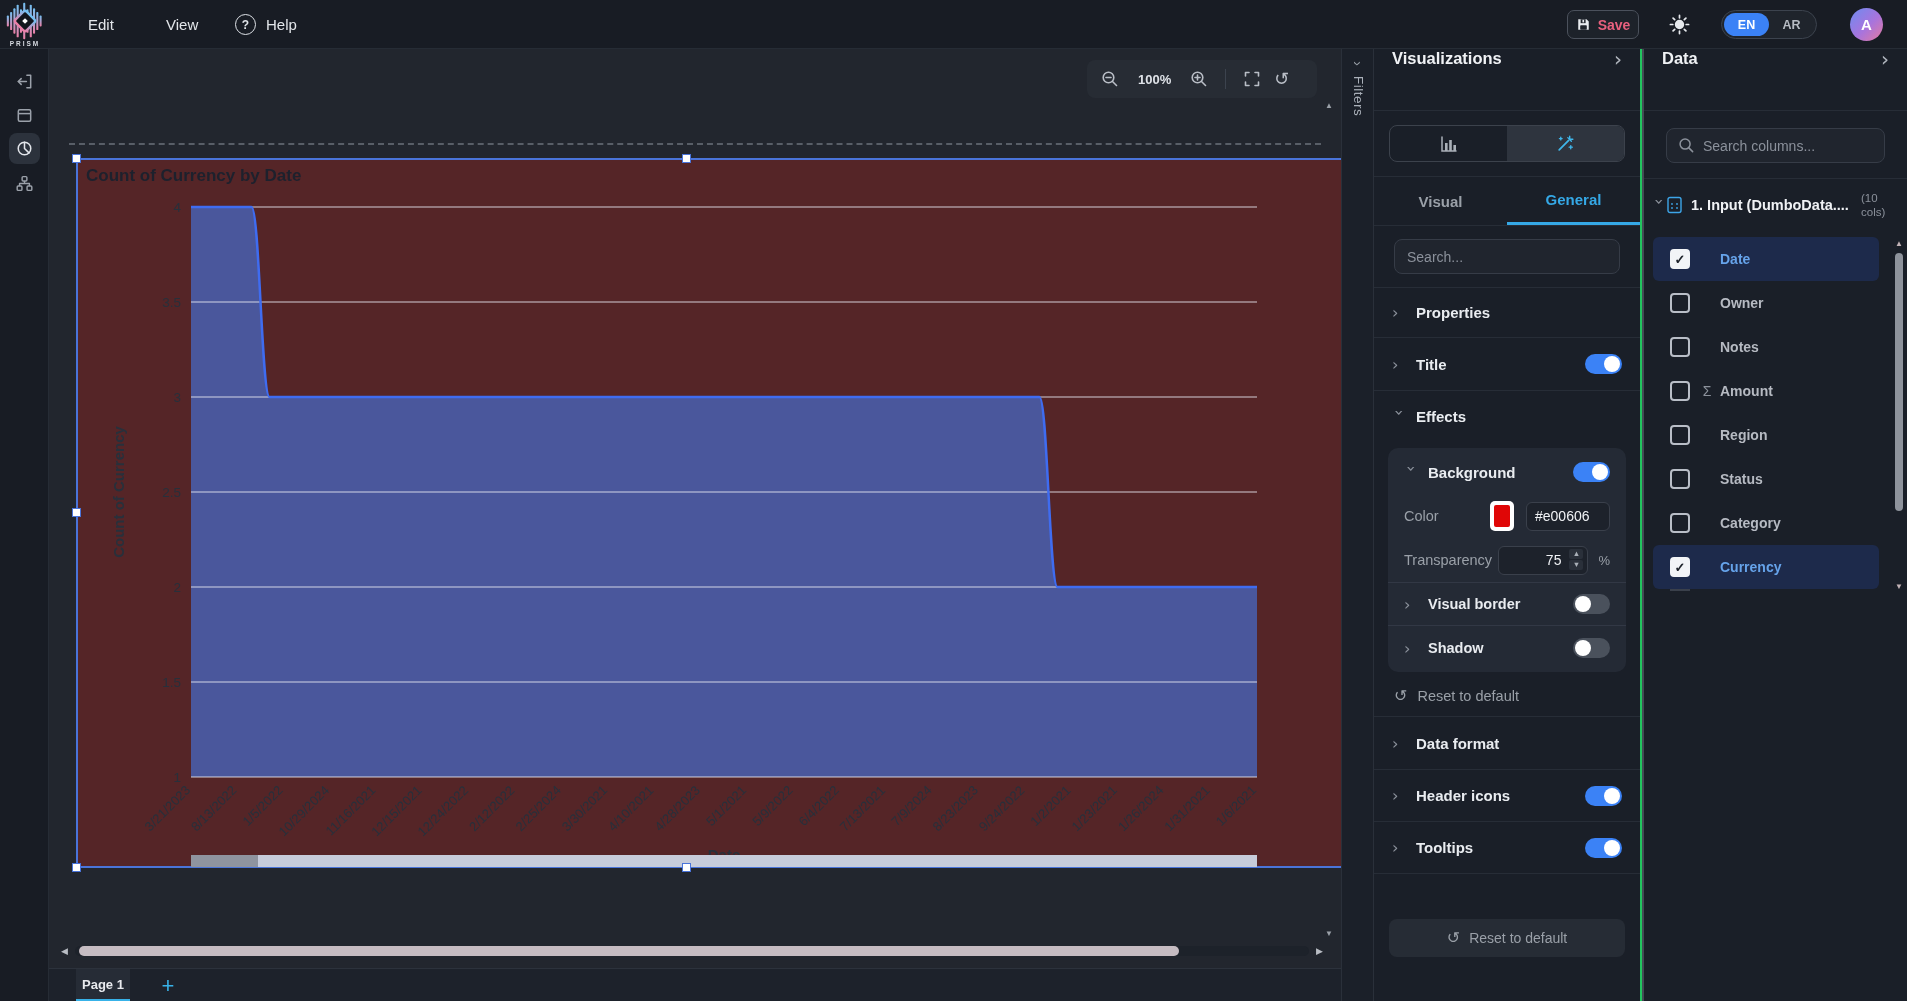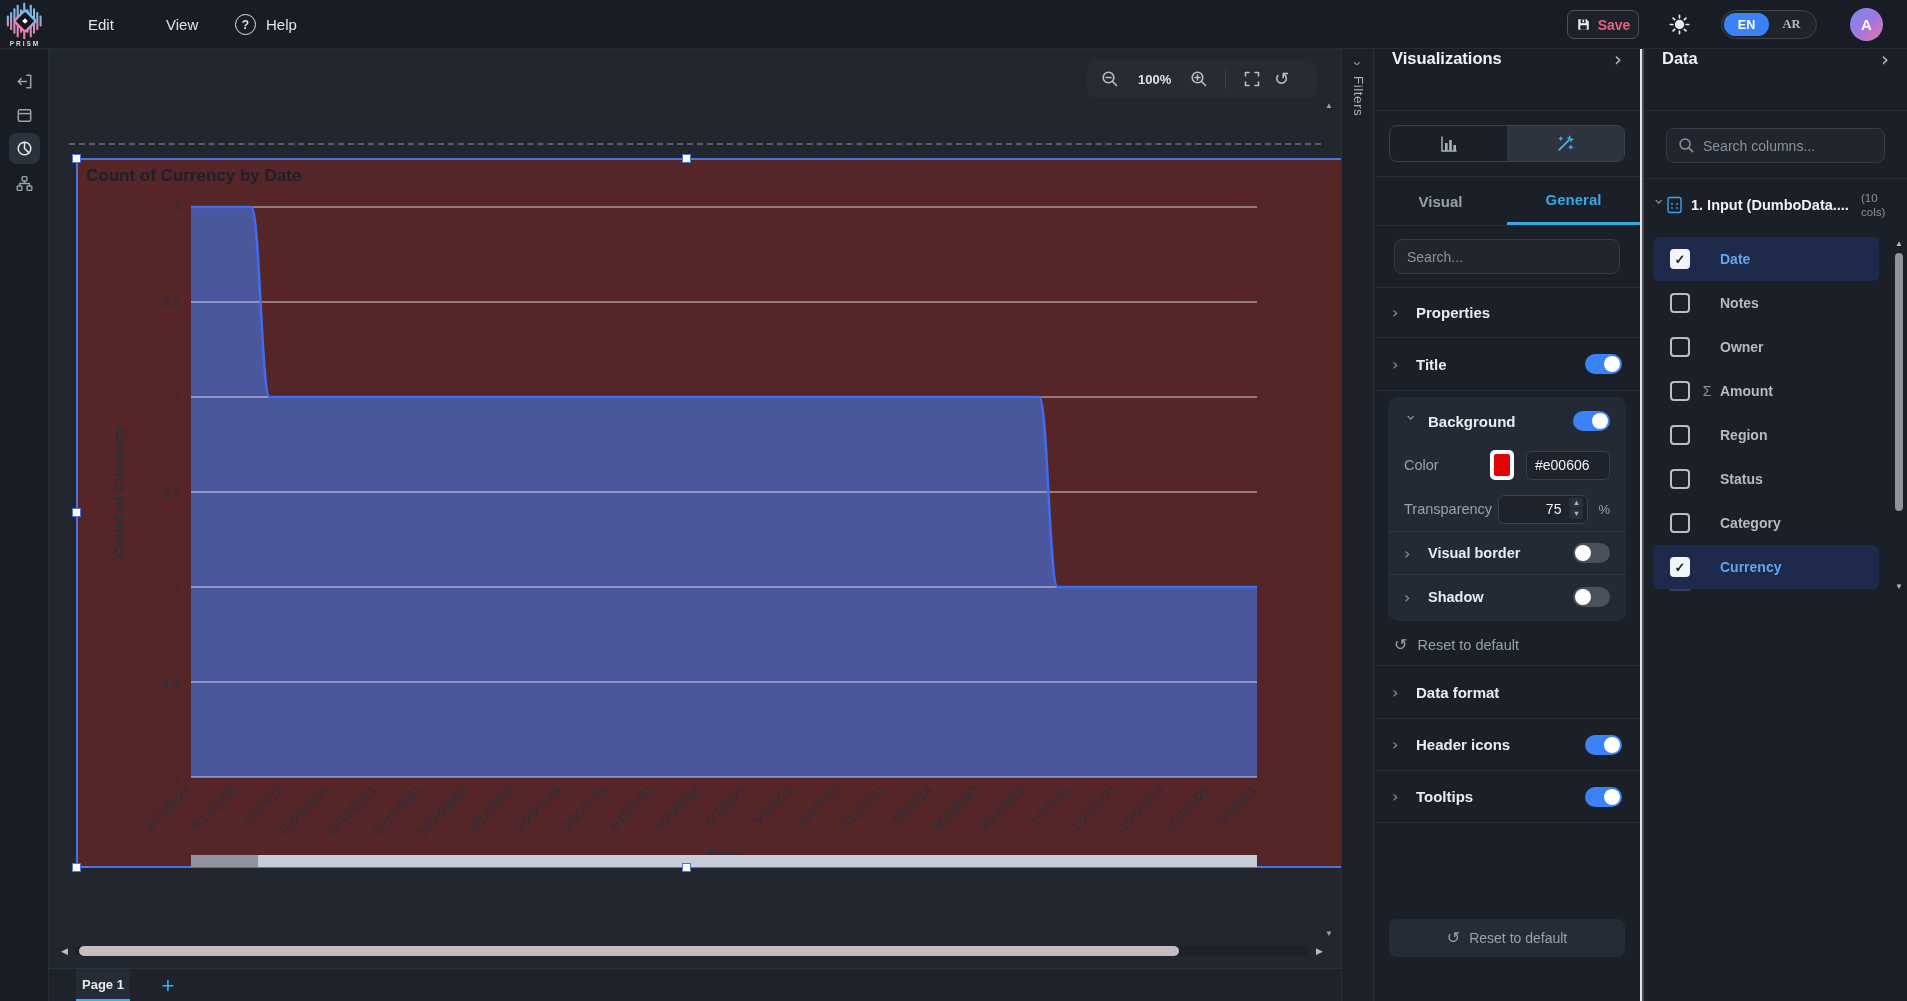--- a/index.html
+++ b/index.html
@@ -1,32 +1,32 @@
 <!DOCTYPE html>
 <html><head>
 <meta charset="utf-8">
 <style>
   * { margin:0; padding:0; box-sizing:border-box; }
   html,body { background:#12161d; }
   body { font-family:"Liberation Sans", sans-serif; }
-  #app { position:relative; width:1907px; height:1001px; background:#e5e5e5; overflow:hidden; color:#e8eaee; }
+  #app { position:relative; width:1907px; height:1001px; background:#22c55e; overflow:hidden; color:#e8eaee; }
 
   
   .topbar { position:absolute; left:0; top:0; width:1907px; height:49px; background:#181c24; border-bottom:1px solid #262c35; z-index:30; }
   .logo { position:absolute; left:3px; top:0; width:44px; height:49px; text-align:center; }
   .brand-text { position:absolute; left:0; top:40px; width:44px; font-size:6.5px; letter-spacing:2px; color:#d6dae0; font-weight:700; }
   .menu-item { position:absolute; top:0; height:49px; line-height:49px; font-size:15px; color:#e3e6ea; cursor:default; }
   .help-wrap { position:absolute; left:235px; top:0; height:49px; display:flex; align-items:center; gap:10px; }
   .q-circle { width:21px; height:21px; border:1.6px solid #dfe3e8; border-radius:50%; display:flex; align-items:center; justify-content:center; font-size:12px; font-weight:700; color:#dfe3e8; }
   .save-btn { position:absolute; left:1567px; top:10px; width:72px; height:29px; border:1px solid #4b515c; border-radius:7px; background:#1d222a; display:flex; align-items:center; justify-content:center; gap:7px; }
   .save-label { color:#e8607e; font-size:14px; font-weight:600; }
   .sun { position:absolute; left:1668px; top:13px; }
   .lang-pill { position:absolute; left:1721px; top:10px; width:96px; height:29px; background:#1f242c; border:1px solid #3c434e; border-radius:15px; display:flex; align-items:center; padding:2px; }
   .lang-en { width:45px; height:23px; background:#3b82f6; border-radius:12px; color:#fff; font-size:12.5px; font-weight:700; display:flex; align-items:center; justify-content:center; }
-  .lang-ar { flex:1; color:#b6bbc3; font-size:12.5px; font-weight:700; text-align:center;font-family:Liberation Serif, serif; }
+  .lang-ar { flex:1; color:#b6bbc3; font-size:12.5px; font-weight:700; text-align:center; }
   .avatar { position:absolute; left:1850px; top:8px; width:33px; height:33px; border-radius:50%; background:linear-gradient(135deg,#6d8cf0,#a874dd 55%,#e57a9e); color:#fff; font-size:15px; font-weight:700; display:flex; align-items:center; justify-content:center; }
 
   
   .rail { position:absolute; left:0; top:49px; width:49px; height:952px; background:#181c24; border-right:1px solid #262c35; z-index:25; }
   .rail-item { position:absolute; left:9px; width:31px; height:31px; display:flex; align-items:center; justify-content:center; border-radius:8px; }
   .rail-item.active { background:#2c323c; }
 
   
   .canvas { position:absolute; left:49px; top:49px; width:1292px; height:952px; background:#22262e; }
   .zoom-toolbar { position:absolute; left:1038px; top:11px; width:230px; height:38px; background:#272c34; border-radius:8px; display:flex; align-items:center; padding:0 14px; gap:13px; z-index:5; }
@@ -380,20 +380,24 @@
       <span class="chev">›</span>
       <span class="row-label">Properties</span>
     </div>
     <div class="row" style="height:53px">
       <span class="chev">›</span>
       <span class="row-label">Title</span>
       <span class="toggle on">
           <span class="knob"></span>
         </span>
     </div>
+    <div class="row viz-row" style="border-bottom:none">
+      <span class="chev down">›</span>
+      <span class="row-label">Effects</span>
+    </div>
     <div class="card">
       <div class="card-row">
         <span class="chev down">›</span>
         <span class="row-label">Background</span>
         <span class="toggle on">
             <span class="knob"></span>
           </span>
       </div>
       <div class="card-row">
         <span class="card-label">Color</span>
@@ -484,26 +488,26 @@
     </div>
     <div class="field-list" id="field-list">
         <div class="field-row selected">
           <span class="cb checked">✓</span>
           <span class="icon-slot"></span>
           <span class="field-label">Date</span>
         </div>
         <div class="field-row">
           <span class="cb"></span>
           <span class="icon-slot"></span>
-          <span class="field-label">Notes</span>
+          <span class="field-label">Owner</span>
         </div>
         <div class="field-row">
           <span class="cb"></span>
           <span class="icon-slot"></span>
-          <span class="field-label">Owner</span>
+          <span class="field-label">Notes</span>
         </div>
         <div class="field-row">
           <span class="cb"></span>
           <span class="icon-slot">Σ</span>
           <span class="field-label">Amount</span>
         </div>
         <div class="field-row">
           <span class="cb"></span>
           <span class="icon-slot"></span>
           <span class="field-label">Region</span>

